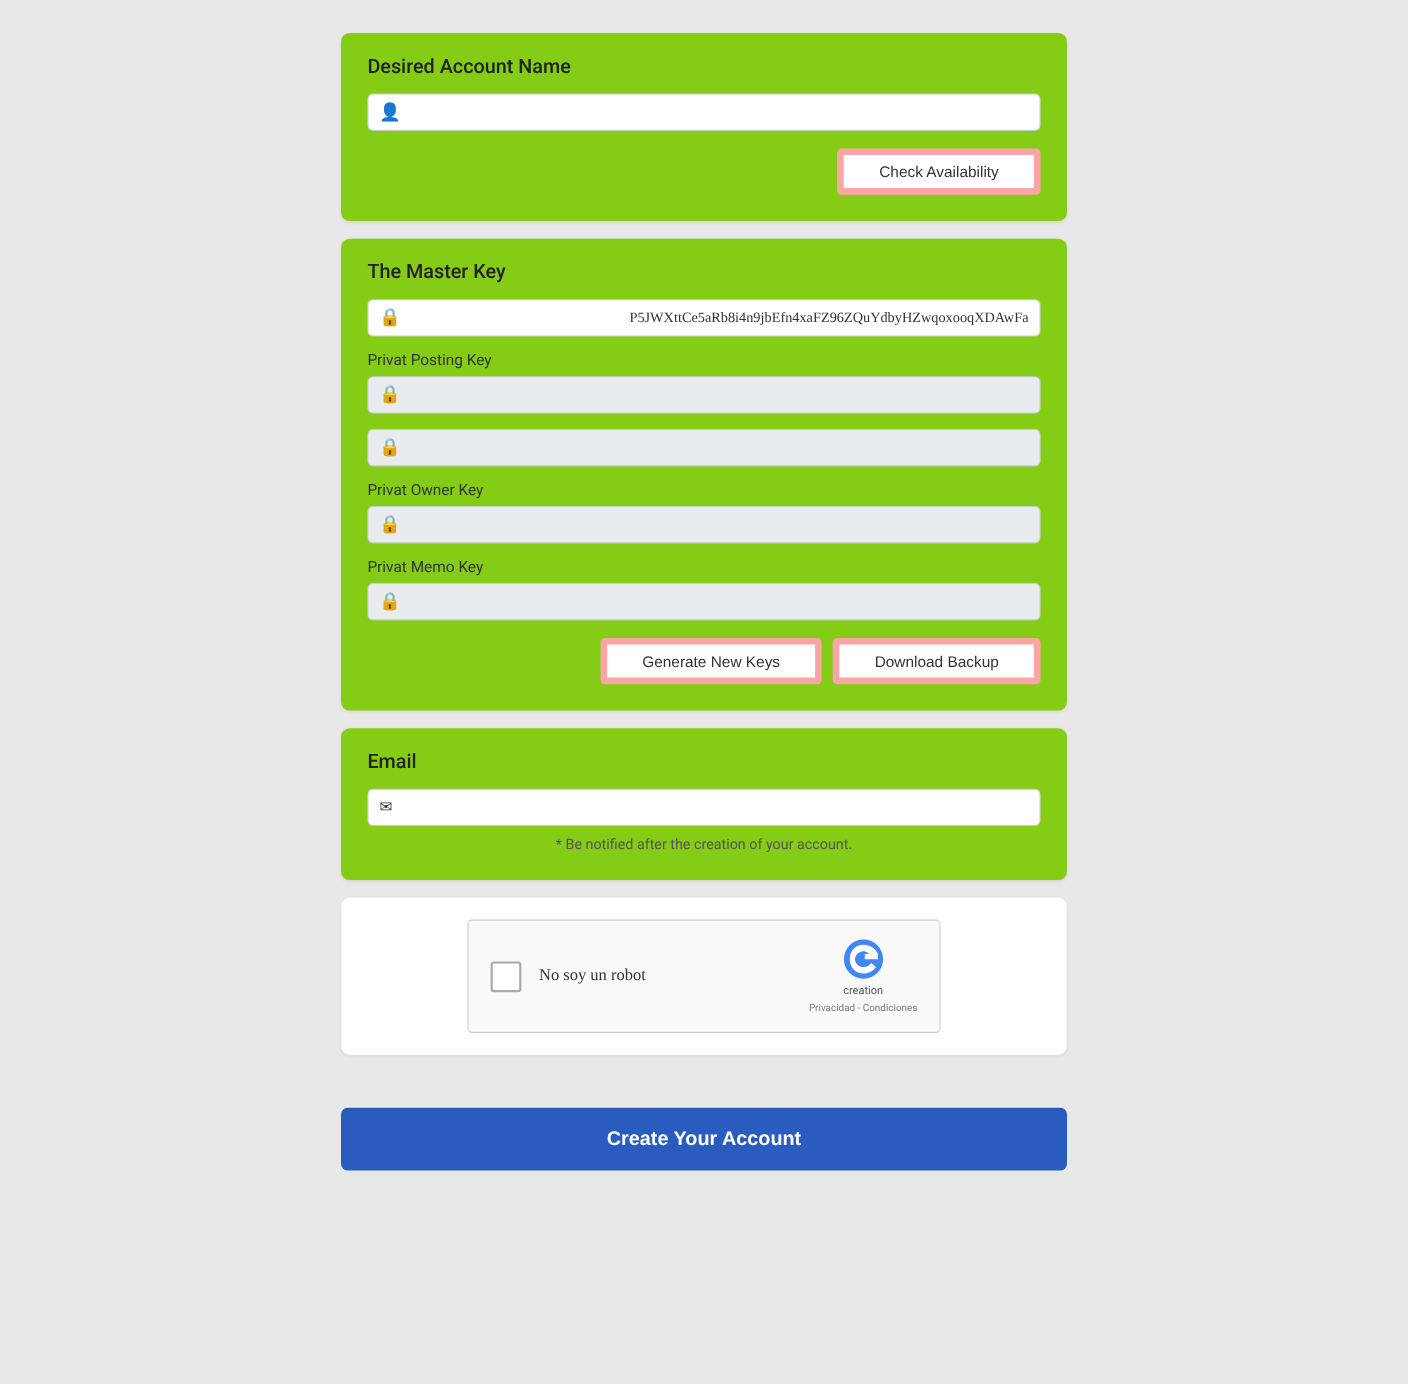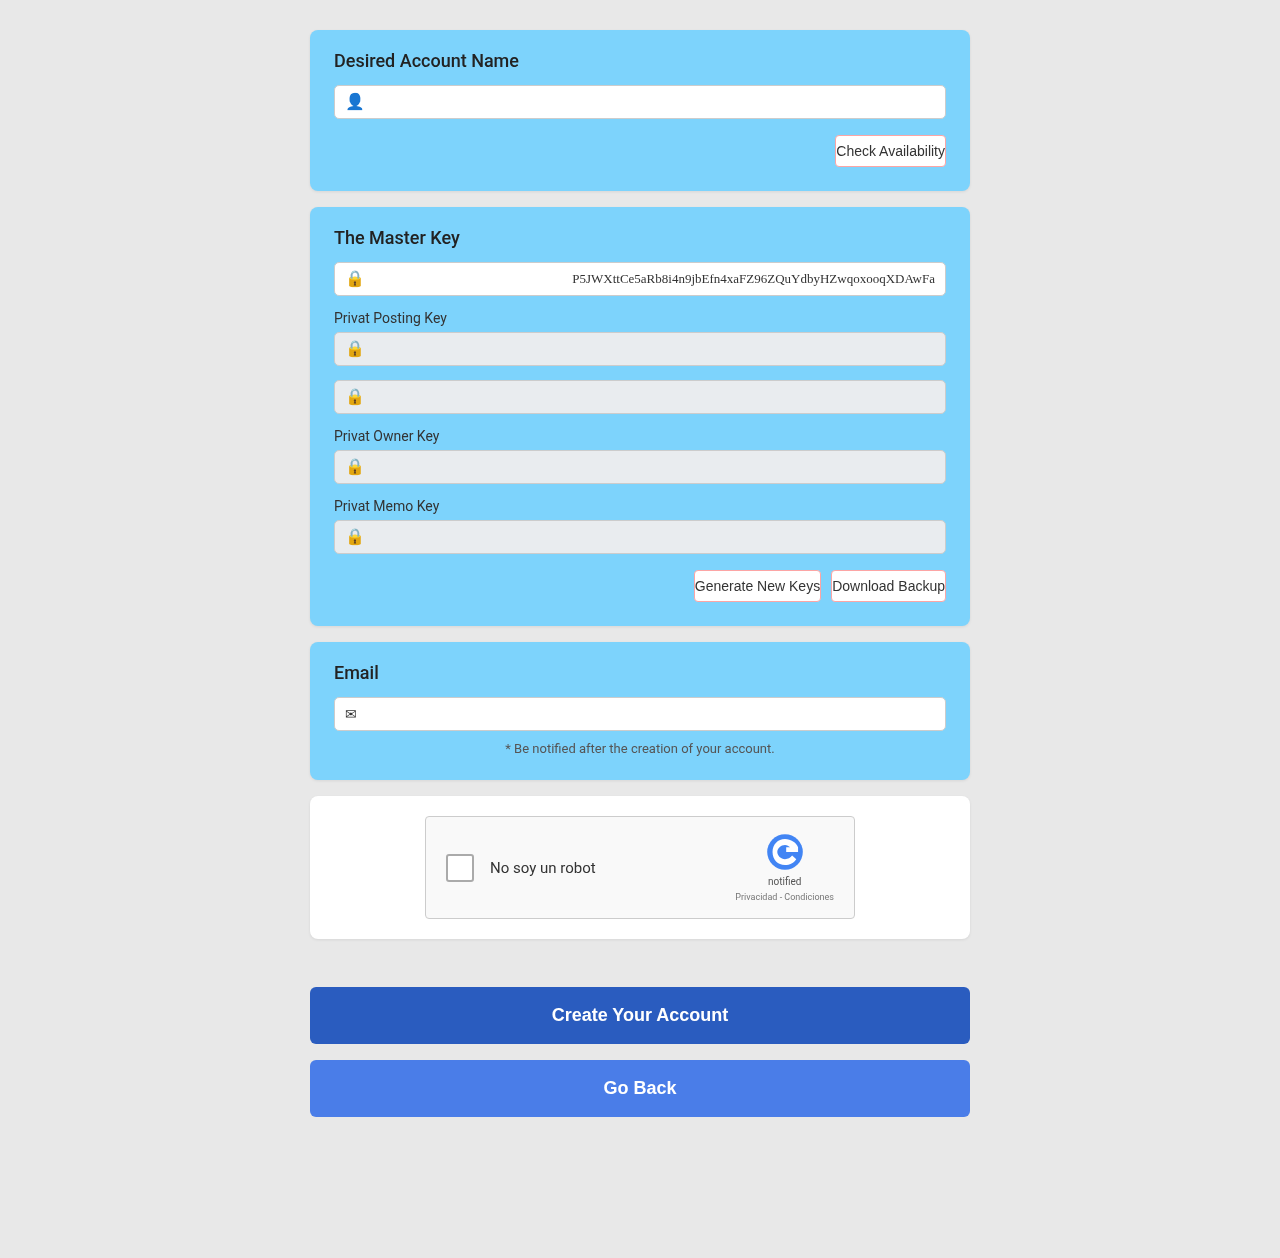--- a/index.html
+++ b/index.html
@@ -15,21 +15,21 @@
 
     .page-wrapper {
       width: 660px;
       display: flex;
       flex-direction: column;
       gap: 16px;
       padding-top: 10px;
     }
 
     .card {
-      background: #7dd3fc;
+      background: #84cc16;
       border-radius: 8px;
       padding: 20px 24px 24px;
       box-shadow: 0 1px 3px rgba(0,0,0,0.08);
     }
 
     .card-title {
       font-size: 18px;
       font-weight: 500;
       color: #222;
       margin-bottom: 14px;
@@ -89,23 +89,23 @@
 
     .card-actions {
       display: flex;
       justify-content: flex-end;
       margin-top: 16px;
       gap: 10px;
     }
 
     .btn-secondary {
       background: #fff;
-      border: 1px solid #fca5a5;
+      border: 6px solid #fca5a5;
       border-radius: 4px;
-      padding: 7px 0;
+      padding: 7px 32px;
       font-size: 14px;
       color: #333;
       cursor: pointer;
     }
 
     .notification-text {
       font-size: 13px;
       color: #555;
       text-align: center;
       margin-top: 10px;
@@ -143,20 +143,21 @@
       height: 28px;
       border: 2px solid #aaa;
       border-radius: 3px;
       background: #fff;
       flex-shrink: 0;
     }
 
     .recaptcha-label {
       font-size: 15px;
       color: #333;
+      font-family: Liberation Serif, serif;
     }
 
     .recaptcha-right {
       display: flex;
       flex-direction: column;
       align-items: center;
       gap: 4px;
     }
 
     .recaptcha-logo {
@@ -274,23 +275,22 @@
       <div class="recaptcha-left">
         <div class="recaptcha-checkbox"></div>
         <span class="recaptcha-label">No soy un robot</span>
       </div>
       <div class="recaptcha-right">
 
         <svg class="recaptcha-logo" viewBox="0 0 64 64" xmlns="http://www.w3.org/2000/svg">
           <circle cx="32" cy="32" r="30" fill="#4285F4"></circle>
           <path d="M32 10 C20 10 11 19 11 32 C11 45 20 54 32 54 C40 54 47 50 51 44 L44 38 C41 42 37 44 32 44 C25 44 19 38 19 32 C19 26 25 20 32 20 C35.5 20 38.5 21.5 40.5 24 L34 24 L34 32 L54 32 L54 24 C51 16 42 10 32 10 Z" fill="white"></path>
         </svg>
-        <div class="recaptcha-brand">notified</div>
+        <div class="recaptcha-brand">creation</div>
         <div class="recaptcha-links">Privacidad - Condiciones</div>
       </div>
     </div>
   </div>
 
   <button class="btn-primary btn-create">Create Your Account</button>
 
-  <button class="btn-primary btn-go-back">Go Back</button>
 
 </div>
 
 </body></html>

